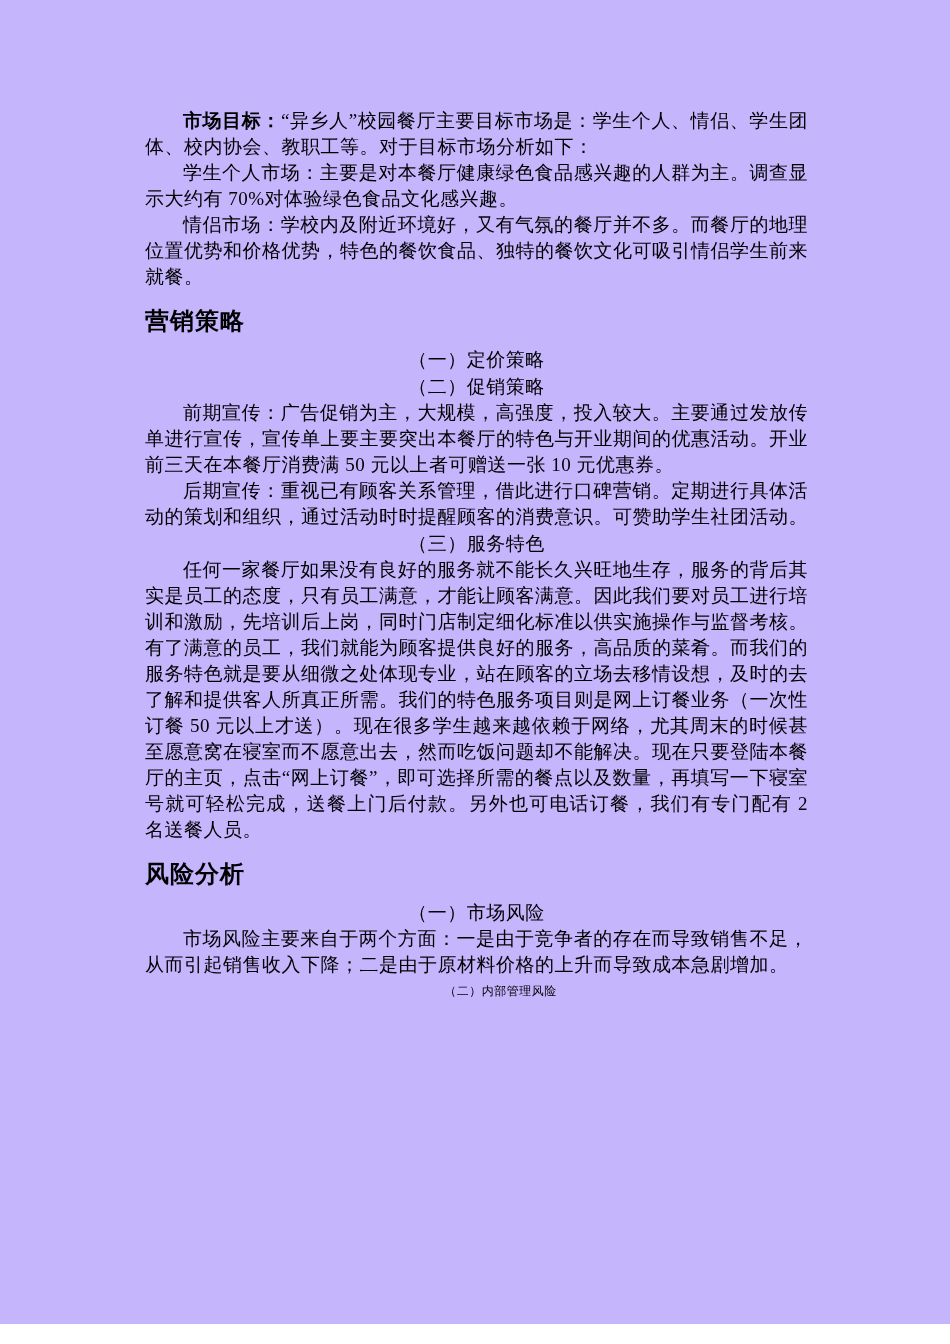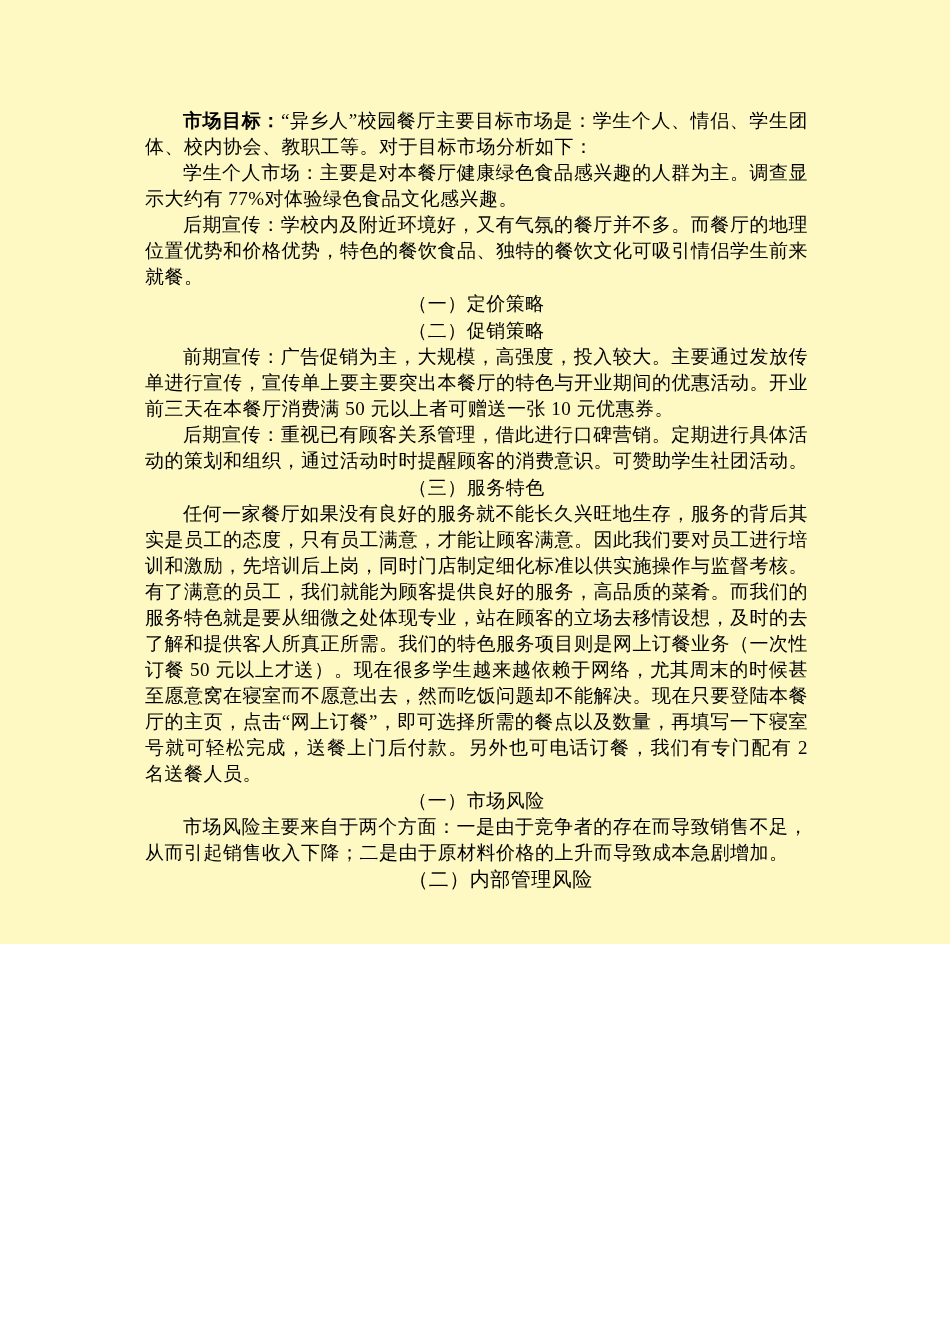--- a/index.html
+++ b/index.html
@@ -3,23 +3,23 @@
 <meta charset="utf-8">
 <style>
   html, body {
     margin: 0;
     padding: 0;
     background: #ffffff;
   }
   .page {
     position: relative;
     width: 950px;
-    height: 944px;
+    height: 1324px;
     margin: 0 auto;
-    background: #fef9c3;
+    background: #c4b5fd;
     box-sizing: border-box;
     padding: 108px 142px 40px 145px;
     font-family: "Liberation Serif", "DejaVu Serif", serif;
     color: #000000;
     overflow: hidden;
   }
   .para {
     margin: 0;
     font-size: 19px;
     line-height: 26px;
@@ -29,21 +29,21 @@
   }
   .label {
     margin: 0;
     font-size: 19px;
     line-height: 27px;
     text-indent: 0;
     text-align: center;
     letter-spacing: 0.5px;
   }
   .label.small {
-    font-size: 20px;
+    font-size: 12px;
     line-height: 26px;
     margin-left: 48px;
   }
   .heading {
     margin: 16px 0 10px 0;
     font-size: 24px;
     line-height: 30px;
     font-weight: bold;
     text-align: left;
     letter-spacing: 1px;
@@ -52,40 +52,42 @@
     font-weight: bold;
   }
 </style>
 </head>
 <body>
 
 <div class="page">
 
   <p class="para"><span class="bold">市场目标：</span><span>“异乡人”校园餐厅主要目标市场是：学生个人、情侣、学生团体、校内协会、教职工等。对于目标市场分析如下：</span></p>
 
-  <p class="para">学生个人市场：主要是对本餐厅健康绿色食品感兴趣的人群为主。调查显示大约有 77%对体验绿色食品文化感兴趣。</p>
+  <p class="para">学生个人市场：主要是对本餐厅健康绿色食品感兴趣的人群为主。调查显示大约有 70%对体验绿色食品文化感兴趣。</p>
 
-  <p class="para">后期宣传：学校内及附近环境好，又有气氛的餐厅并不多。而餐厅的地理位置优势和价格优势，特色的餐饮食品、独特的餐饮文化可吸引情侣学生前来就餐。</p>
+  <p class="para">情侣市场：学校内及附近环境好，又有气氛的餐厅并不多。而餐厅的地理位置优势和价格优势，特色的餐饮食品、独特的餐饮文化可吸引情侣学生前来就餐。</p>
 
 
 
+  <h2 class="heading">营销策略</h2>
 
   <p class="label">（一）定价策略</p>
 
 
   <p class="label">（二）促销策略</p>
 
   <p class="para">前期宣传：广告促销为主，大规模，高强度，投入较大。主要通过发放传单进行宣传，宣传单上要主要突出本餐厅的特色与开业期间的优惠活动。开业前三天在本餐厅消费满 50 元以上者可赠送一张 10 元优惠券。</p>
 
   <p class="para">后期宣传：重视已有顾客关系管理，借此进行口碑营销。定期进行具体活动的策划和组织，通过活动时时提醒顾客的消费意识。可赞助学生社团活动。</p>
 
   <p class="label">（三）服务特色</p>
 
   <p class="para">任何一家餐厅如果没有良好的服务就不能长久兴旺地生存，服务的背后其实是员工的态度，只有员工满意，才能让顾客满意。因此我们要对员工进行培训和激励，先培训后上岗，同时门店制定细化标准以供实施操作与监督考核。有了满意的员工，我们就能为顾客提供良好的服务，高品质的菜肴。而我们的服务特色就是要从细微之处体现专业，站在顾客的立场去移情设想，及时的去了解和提供客人所真正所需。我们的特色服务项目则是网上订餐业务（一次性订餐 50 元以上才送）。现在很多学生越来越依赖于网络，尤其周末的时候甚至愿意窝在寝室而不愿意出去，然而吃饭问题却不能解决。现在只要登陆本餐厅的主页，点击“网上订餐”，即可选择所需的餐点以及数量，再填写一下寝室号就可轻松完成，送餐上门后付款。另外也可电话订餐，我们有专门配有 2 名送餐人员。</p>
 
+  <h2 class="heading">风险分析</h2>
 
   <p class="label">（一）市场风险</p>
 
   <p class="para">市场风险主要来自于两个方面：一是由于竞争者的存在而导致销售不足，从而引起销售收入下降；二是由于原材料价格的上升而导致成本急剧增加。</p>
 
   <p class="label small">（二）内部管理风险</p>
 
 </div>
 
 </body></html>

